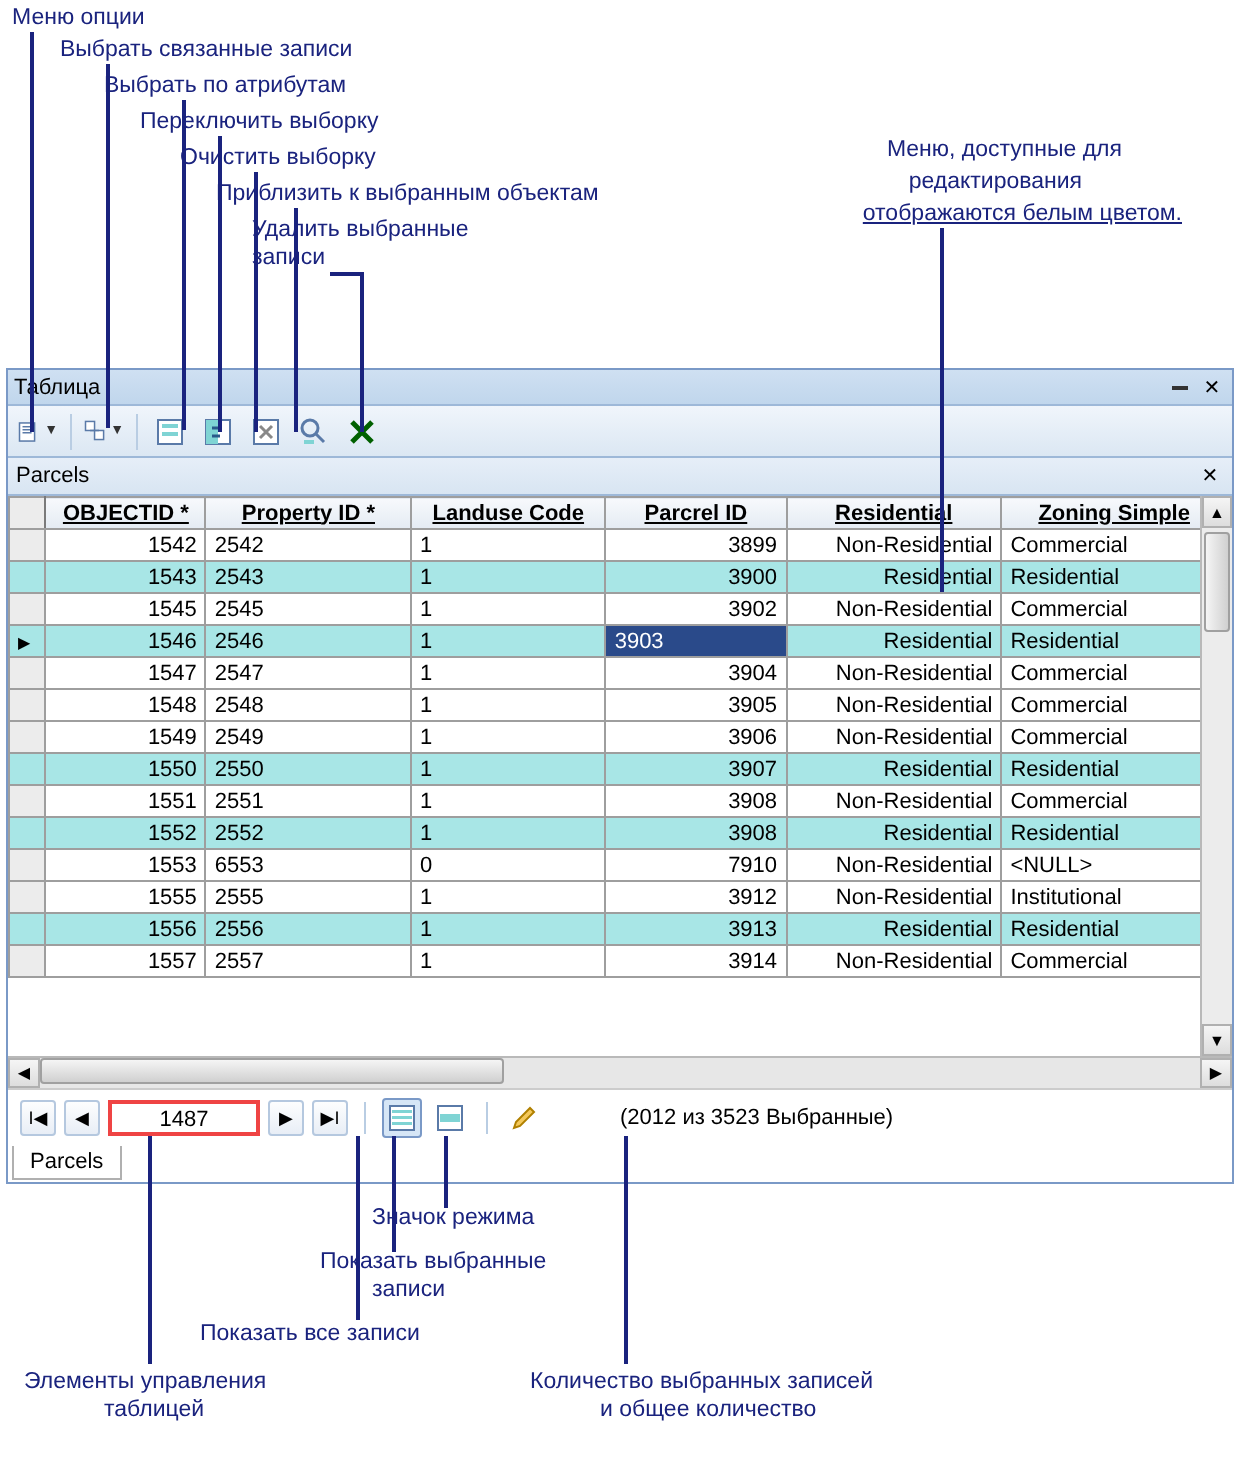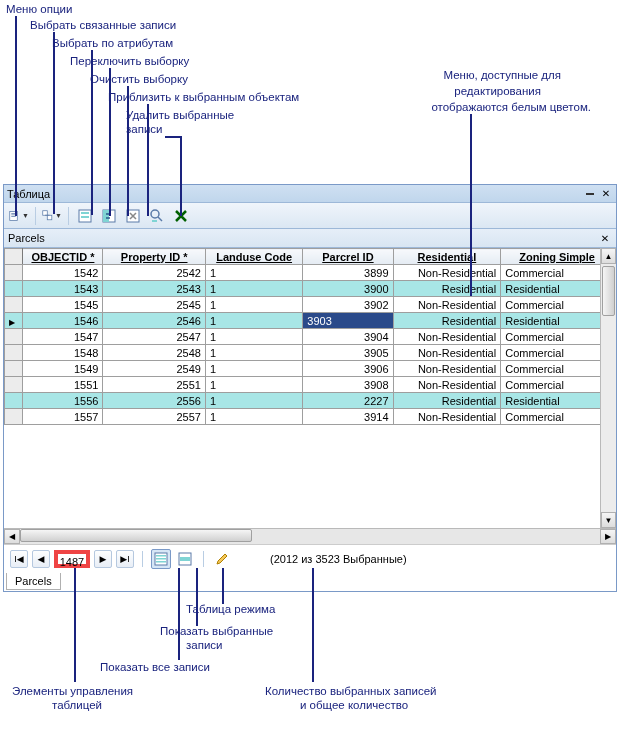--- a/index.html
+++ b/index.html
@@ -110,21 +110,21 @@
     white-space:nowrap;
   }
   table.grid th {
     background: linear-gradient(#f7f9fc,#e4ebf3);
     font-weight: bold;
     text-align: center;
     text-decoration: underline;
   }
   .col-rowhdr { width:18px; background:#ececec !important; border-right:1px solid #7a7a7a !important;}
   .col-obj { width:78px; text-align:right; }
-  .col-prop { width:100px; text-align:right; }
+  .col-prop { width:100px; }
   .col-lu { width:95px; text-align:left; }
   .col-pid { width:88px; text-align:right; }
   .col-res { width:105px; text-align:right; }
   .col-zon { width:110px; text-align:left; }
   tr.sel td { background:#a8e6e6; }
   td.editing { background:#2a4a8a !important; color:#fff !important; text-align:left !important; padding-left:2px;}
   .rowhdr { background:#ececec; border:1px solid #9e9e9e; }
   .rowmark { font-size:8px; }
 
   .hscroll {
@@ -155,22 +155,22 @@
   }
   .navbtn {
     width:18px;height:18px;
     display:flex;align-items:center;justify-content:center;
     border:1px solid #b5c8df;
     background:linear-gradient(#fdfefe,#e8eef6);
     border-radius:2px;
     font-size:9px;
   }
   .recnum {
-    width:36px; height:18px;
-    border:4px solid #ef4444;
+    width:76px; height:18px;
+    border:2px solid #ef4444;
     text-align:center;
     font-size:11px;
     line-height:16px;
   }
   .mode-btn {
     width:20px;height:20px;
     display:flex;align-items:center;justify-content:center;
     border:1px solid transparent;
     border-radius:2px;
   }
@@ -197,21 +197,21 @@
 <div class="annotation" style="left:30px; top:18px;">Выбрать связанные записи</div>
 <div class="annotation" style="left:52px; top:36px;">Выбрать по атрибутам</div>
 <div class="annotation" style="left:70px; top:54px;">Переключить выборку</div>
 <div class="annotation" style="left:90px; top:72px;">Очистить выборку</div>
 <div class="annotation" style="left:108px; top:90px;">Приблизить к выбранным объектам</div>
 <div class="annotation" style="left:126px; top:108px;">Удалить выбранные</div>
 <div class="annotation" style="left:126px; top:122px;">записи</div>
 
 <div class="annotation" style="right:60px; top:68px; text-align:center;">Меню, доступные для</div>
 <div class="annotation" style="right:80px; top:84px; text-align:center;">редактирования</div>
-<div class="annotation" style="right:30px; top:100px; text-align:left;">отображаются белым цветом.</div>
+<div class="annotation" style="right:30px; top:100px; text-align:left;text-decoration:underline;">отображаются белым цветом.</div>
 
 <div class="callout-line" style="left:15px; top:16px; width:2px; height:200px;"></div>
 <div class="callout-line" style="left:53px; top:32px; width:2px; height:182px;"></div>
 <div class="callout-line" style="left:91px; top:50px; width:2px; height:165px;"></div>
 <div class="callout-line" style="left:109px; top:68px; width:2px; height:148px;"></div>
 <div class="callout-line" style="left:127px; top:86px; width:2px; height:130px;"></div>
 <div class="callout-line" style="left:147px; top:104px; width:2px; height:112px;"></div>
 <div class="callout-line" style="left:180px; top:136px; width:2px; height:80px;"></div>
 <div class="callout-line" style="left:165px; top:136px; width:15px; height:2px;"></div>
 <div class="callout-line" style="left:470px; top:114px; width:2px; height:182px;"></div>
@@ -357,35 +357,71 @@
           </tr>
           <tr>
             <td class="rowhdr"></td>
             <td class="col-obj">1549</td>
             <td class="col-prop">2549</td>
             <td class="col-lu">1</td>
             <td class="col-pid">3906</td>
             <td class="col-res">Non-Residential</td>
             <td class="col-zon">Commercial</td>
           </tr>
+          <tr class="sel">
+            <td class="rowhdr"></td>
+            <td class="col-obj">1550</td>
+            <td class="col-prop">2550</td>
+            <td class="col-lu">1</td>
+            <td class="col-pid">3907</td>
+            <td class="col-res">Residential</td>
+            <td class="col-zon">Residential</td>
+          </tr>
           <tr>
             <td class="rowhdr"></td>
             <td class="col-obj">1551</td>
             <td class="col-prop">2551</td>
             <td class="col-lu">1</td>
             <td class="col-pid">3908</td>
             <td class="col-res">Non-Residential</td>
             <td class="col-zon">Commercial</td>
           </tr>
           <tr class="sel">
             <td class="rowhdr"></td>
+            <td class="col-obj">1552</td>
+            <td class="col-prop">2552</td>
+            <td class="col-lu">1</td>
+            <td class="col-pid">3908</td>
+            <td class="col-res">Residential</td>
+            <td class="col-zon">Residential</td>
+          </tr>
+          <tr>
+            <td class="rowhdr"></td>
+            <td class="col-obj">1553</td>
+            <td class="col-prop">6553</td>
+            <td class="col-lu">0</td>
+            <td class="col-pid">7910</td>
+            <td class="col-res">Non-Residential</td>
+            <td class="col-zon">&lt;NULL&gt;</td>
+          </tr>
+          <tr>
+            <td class="rowhdr"></td>
+            <td class="col-obj">1555</td>
+            <td class="col-prop">2555</td>
+            <td class="col-lu">1</td>
+            <td class="col-pid">3912</td>
+            <td class="col-res">Non-Residential</td>
+            <td class="col-zon">Institutional</td>
+          </tr>
+          <tr class="sel">
+            <td class="rowhdr"></td>
             <td class="col-obj">1556</td>
             <td class="col-prop">2556</td>
             <td class="col-lu">1</td>
-            <td class="col-pid">2227</td>
+            <td class="col-pid">3913</td>
             <td class="col-res">Residential</td>
             <td class="col-zon">Residential</td>
           </tr>
           <tr>
             <td class="rowhdr"></td>
             <td class="col-obj">1557</td>
             <td class="col-prop">2557</td>
             <td class="col-lu">1</td>
             <td class="col-pid">3914</td>
             <td class="col-res">Non-Residential</td>
@@ -436,21 +472,21 @@
         </svg>
     </div>
     <span class="foot-text">(2012 из 3523 Выбранные)</span>
   </div>
 
   <div>
     <span class="bottom-tab">Parcels</span>
   </div>
 </div>
 
-<div class="annotation" style="left:186px; top:602px;">Таблица режима</div>
+<div class="annotation" style="left:186px; top:602px;">Значок режима</div>
 <div class="annotation" style="left:160px; top:624px;">Показать выбранные</div>
 <div class="annotation" style="left:186px; top:638px;">записи</div>
 <div class="annotation" style="left:100px; top:660px;">Показать все записи</div>
 <div class="annotation" style="left:12px; top:684px;">Элементы управления</div>
 <div class="annotation" style="left:52px; top:698px;">таблицей</div>
 <div class="annotation" style="left:265px; top:684px;">Количество выбранных записей</div>
 <div class="annotation" style="left:300px; top:698px;">и общее количество</div>
 
 <div class="callout-line" style="left:74px; top:568px; width:2px; height:114px;"></div>
 <div class="callout-line" style="left:178px; top:568px; width:2px; height:92px;"></div>

